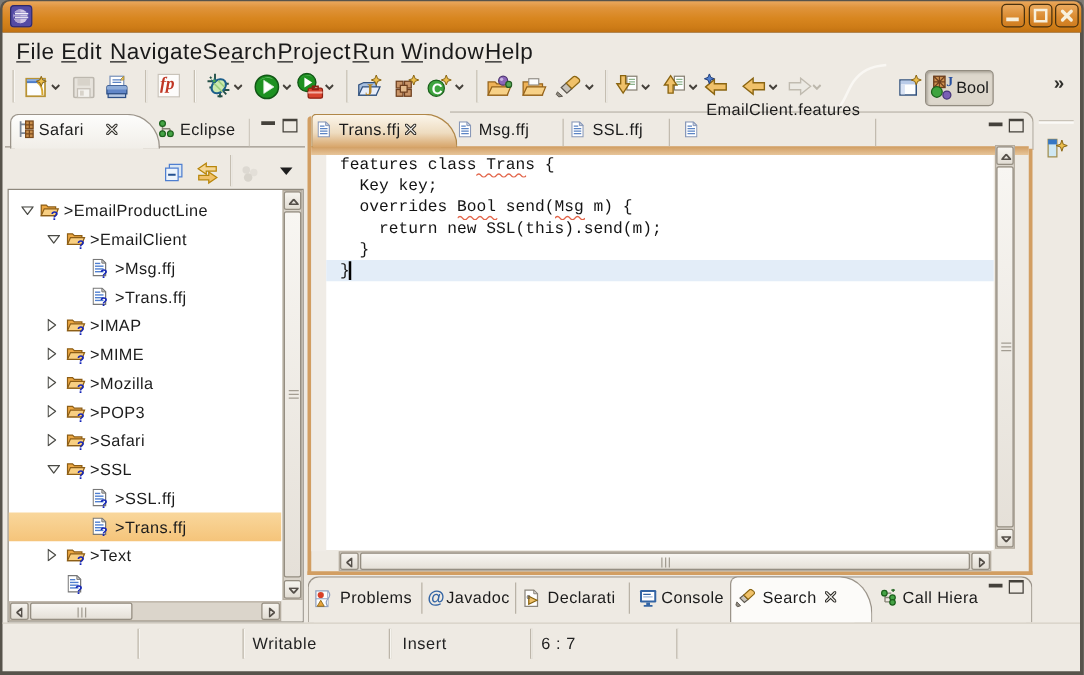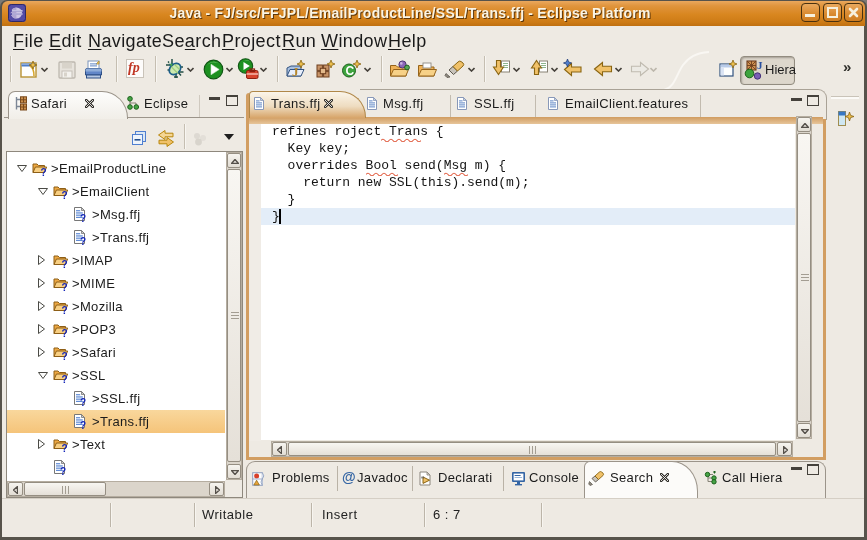--- a/index.html
+++ b/index.html
@@ -30,21 +30,20 @@
     <svg class="abs" style="left:6px;top:3px" width="18" height="18" viewBox="0 0 18 18">
       <rect x="0" y="0" width="18" height="18" rx="3" fill="#544ba5"></rect>
       <rect x="0.5" y="0.5" width="17" height="17" rx="3" fill="none" stroke="#2e2867"></rect>
       <circle cx="8.4" cy="9" r="5.6" fill="#cfc6e4"></circle>
       <path d="M8.4 3.4 a5.6 5.6 0 0 0 0 11.2 z" fill="#b0a5d2"></path>
       <rect x="3" y="6.1" width="12" height="1.7" fill="#544ba5"></rect>
       <rect x="3" y="9.2" width="12" height="1.7" fill="#544ba5"></rect>
       <rect x="4" y="6.3" width="10.6" height="1.2" fill="#f2f0fa"></rect>
       <rect x="4" y="9.4" width="10.6" height="1.2" fill="#e4e0f2"></rect>
     </svg>
-    <div class="abs" style="left:23px;top:4px;width:770px;text-align:center;font-size:14px;font-weight:bold;color:#faf4e4;text-shadow:1px 1px 0 rgba(86,51,10,.95);letter-spacing:0.22px;">Java - FJ/src/FFJPL/EmailProductLine/SSL/Trans.ffj - Eclipse Platform</div>
     <div class="abs" style="left:799px;top:2px;width:17px;height:17px;border:1px solid #49310f;border-radius:4px;background:linear-gradient(180deg,#eaa95e 0%,#d9892e 60%,#cf7d20 100%);">
       <div class="abs" style="left:3px;top:10px;width:10px;height:3px;background:#f7f0dd;"></div>
     </div>
     <div class="abs" style="left:821px;top:2px;width:17px;height:17px;border:1px solid #49310f;border-radius:4px;background:linear-gradient(180deg,#eaa95e 0%,#d9892e 60%,#cf7d20 100%);">
       <div class="abs" style="left:3px;top:3px;width:7px;height:7px;border:2px solid #f7f0dd;"></div>
     </div>
     <div class="abs" style="left:842px;top:2px;width:17px;height:17px;border:1px solid #49310f;border-radius:4px;background:linear-gradient(180deg,#eaa95e 0%,#d9892e 60%,#cf7d20 100%);">
       <svg class="abs" style="left:3px;top:3px" width="11" height="11" viewBox="0 0 11 11">
         <path d="M2 2 L9 9 M9 2 L2 9" stroke="#f7f0dd" stroke-width="2.6" stroke-linecap="round"></path>
       </svg>
@@ -237,21 +236,21 @@
     </svg>
 
     <div class="abs" style="left:740px;top:56px;width:53px;height:27px;background:#ddd7cc;border:1px solid #928c80;border-radius:4px;box-shadow:inset 1px 1px 2px rgba(90,85,75,.45);">
       <svg class="abs" style="left:3px;top:3px" width="20" height="20" viewBox="0 0 20 20">
         <rect x="3" y="1" width="9" height="9" fill="#cf9150" stroke="#6e3f1e" stroke-width="1.1"></rect>
         <path d="M3 1 L12 10 M12 1 L3 10 M7.5 1 L7.5 10 M3 5.5 L12 5.5" stroke="#6e3f1e" stroke-width="0.9"></path>
         <circle cx="5.5" cy="13.5" r="4.3" fill="#3ea43e" stroke="#1c611c" stroke-width="1"></circle>
         <circle cx="13.5" cy="16" r="3.2" fill="#7a5fb5" stroke="#46347a" stroke-width="1"></circle>
         <text x="13" y="9" font-family="Liberation Serif" font-size="11" font-weight="bold" fill="#2850a0">J</text>
       </svg>
-      <div class="abs" style="left:24px;top:5px;font-size:13px;color:#1b1b1b;">Hiera</div>
+      <div class="abs" style="left:24px;top:5px;font-size:13px;color:#1b1b1b;">Bool</div>
     </div>
 
     <div class="abs" style="left:843px;top:58px;font-size:15px;font-weight:bold;color:#30302c;">»</div>
   </div>
 
   <div id="leftpanel">
 
     <div class="abs" style="left:4px;top:117px;width:240px;height:1px;background:#9b948a;"></div>
 
     <div class="abs" style="left:8px;top:91px;width:118px;height:27px;background:linear-gradient(180deg,#fdfdfc,#f1eee8);border:1px solid #9b948a;border-bottom:none;border-radius:7px 26px 0 0 / 7px 27px 0 0;"></div>
@@ -472,31 +471,31 @@
     <div class="abs tab-label" style="left:383px;top:96px;">Msg.ffj</div>
     <div class="abs" style="left:450px;top:95px;width:1px;height:22px;background:#c2bbaf;"></div>
     <svg class="abs" style="left:457px;top:97px" width="10" height="13" viewBox="0 0 10 13">
         <use href="#filetab"></use>
       </svg>
     <div class="abs tab-label" style="left:474px;top:96px;">SSL.ffj</div>
     <div class="abs" style="left:535px;top:95px;width:1px;height:22px;background:#c2bbaf;"></div>
     <svg class="abs" style="left:548px;top:97px" width="10" height="13" viewBox="0 0 10 13">
         <use href="#filetab"></use>
       </svg>
-    <div class="abs tab-label" style="left:565px;top:96px;">EmailClient.features</div>
+    <div class="abs tab-label" style="left:565px;top:80px;">EmailClient.features</div>
     <div class="abs" style="left:700px;top:95px;width:1px;height:22px;background:#c2bbaf;"></div>
 
     <div class="abs" style="left:791px;top:98px;width:11px;height:3px;background:#44413b;"></div>
     <div class="abs" style="left:807px;top:95px;width:10px;height:8px;border:1px solid #44413b;border-top:2px solid #44413b;"></div>
 
     <div class="abs" style="left:249px;top:124px;width:12px;height:317px;background:#f0ece6;"></div>
     <div class="abs" style="left:261px;top:124px;width:534px;height:316px;background:#ffffff;"></div>
     <div class="abs" style="left:261px;top:208px;width:534px;height:17px;background:#e3edf8;"></div>
     <div class="abs" style="left:279px;top:209px;width:2px;height:15px;background:#000;"></div>
-    <pre class="abs" style="left:272px;top:123px;font-family:'Liberation Mono',monospace;font-size:13px;line-height:17px;color:#141414;">refines roject Trans {
+    <pre class="abs" style="left:272px;top:123px;font-family:'Liberation Mono',monospace;font-size:13px;line-height:17px;color:#141414;">features class Trans {
   Key key;
   overrides Bool send(Msg m) {
     return new SSL(this).send(m);
   }
 }</pre>
 
     <svg class="abs" style="left:381px;top:138px" width="40" height="4" viewBox="0 0 40 4">
       <path d="M0 2.5 q2 -2.6 4 0 q2 2.6 4 0 q2 -2.6 4 0 q2 2.6 4 0 q2 -2.6 4 0 q2 2.6 4 0 q2 -2.6 4 0 q2 2.6 4 0 q2 -2.6 4 0 q2 2.6 4 0" fill="none" stroke="#e2654a" stroke-width="1.1"></path>
     </svg>
     <svg class="abs" style="left:366px;top:172px" width="32" height="4" viewBox="0 0 32 4">

